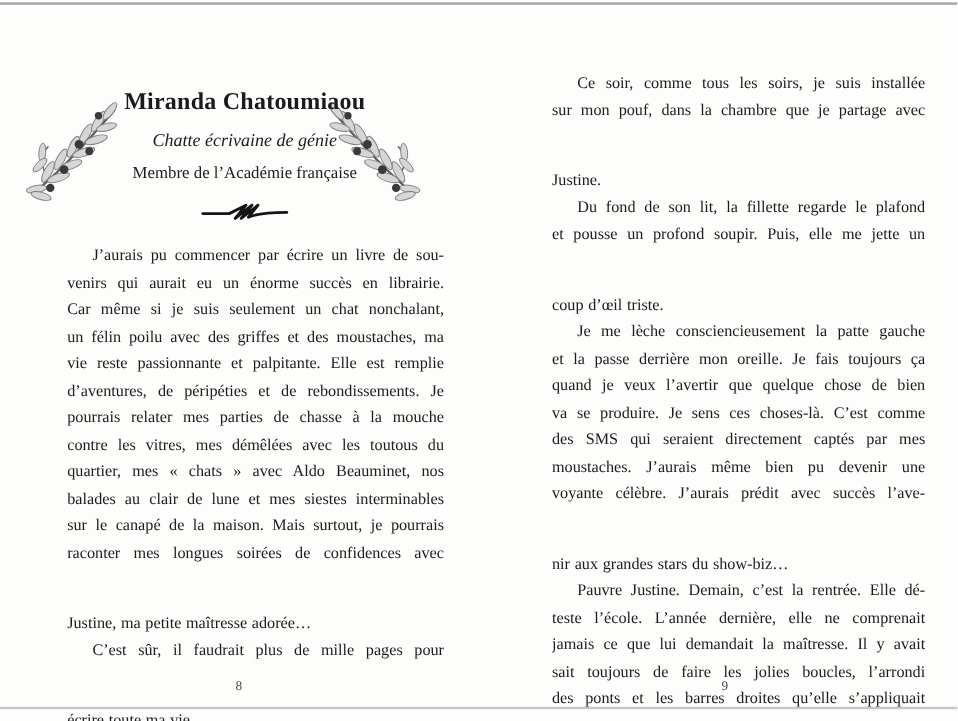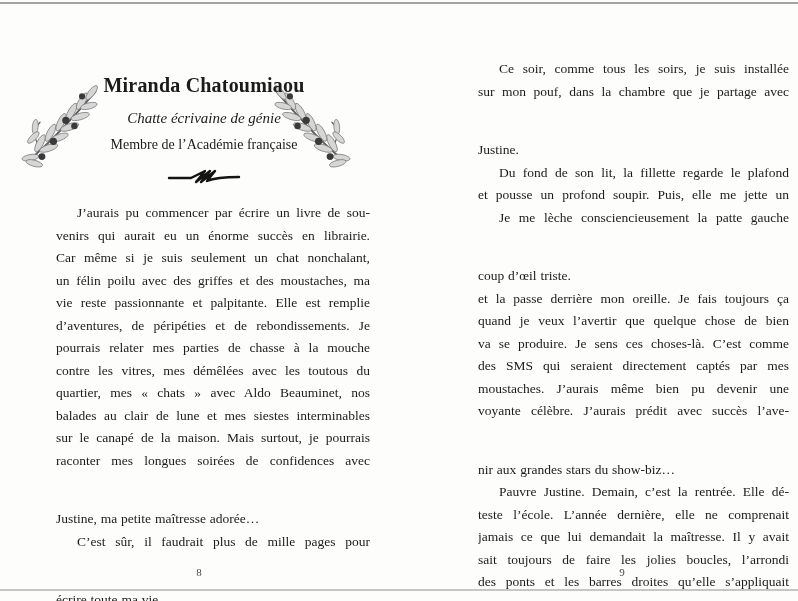--- a/index.html
+++ b/index.html
@@ -8,21 +8,21 @@
     background:#fdfdfc; overflow:hidden;
     font-family:"Liberation Serif","DejaVu Serif",serif;
     color:#1b1b1b;
   }
   .edge { position:absolute; left:0; width:798px; }
   .edge-top    { top:2px;   height:2px; background:#a3a3a3; }
   .edge-bottom { top:589px; height:2px; background:#c6c6c6; }
 
   .page { position:absolute; top:0; height:601px; }
   .page-left  { left:56px;  width:314px; }
-  .page-right { left:478px; width:311px;font-family:Liberation Serif, serif; }
+  .page-right { left:460px; width:311px;font-family:Liberation Serif, serif; }
 
   
   .hdr { position:absolute; left:-9px; top:0; width:314px; text-align:center; }
   .author      { position:absolute; top:74px;  left:0; width:100%; font-size:20px; font-weight:bold; letter-spacing:.2px; }
   .subtitle    { position:absolute; top:110px; left:0; width:100%; font-size:15px; font-style:italic; }
   .affiliation { position:absolute; top:137px; left:0; width:100%; font-size:14px; font-weight:normal; }
   .divider     { position:absolute; top:168px; left:0; width:100%; text-align:center; }
   .orn { position:absolute; width:86px; height:86px; }
   .orn-l { left:-28px; top:84px; }
   .orn-r { left:220px; top:84px; transform:scaleX(-1); }
@@ -146,22 +146,22 @@
     <div class="folio folio-left">8</div>
   </div>
 
   <div class="page page-right">
     <div class="body-text body-right">
         <div class="line pfirst">Ce soir, comme tous les soirs, je suis installée</div>
         <div class="line">sur mon pouf, dans la chambre que je partage avec</div>
         <div class="line plast">Justine.</div>
         <div class="line pfirst">Du fond de son lit, la fillette regarde le plafond</div>
         <div class="line">et pousse un profond soupir. Puis, elle me jette un</div>
+        <div class="line plast">coup d’œil triste.</div>
         <div class="line pfirst">Je me lèche consciencieusement la patte gauche</div>
-        <div class="line plast">coup d’œil triste.</div>
         <div class="line">et la passe derrière mon oreille. Je fais toujours ça</div>
         <div class="line">quand je veux l’avertir que quelque chose de bien</div>
         <div class="line">va se produire. Je sens ces choses-là. C’est comme</div>
         <div class="line">des SMS qui seraient directement captés par mes</div>
         <div class="line">moustaches. J’aurais même bien pu devenir une</div>
         <div class="line">voyante célèbre. J’aurais prédit avec succès l’ave-</div>
         <div class="line plast">nir aux grandes stars du show-biz…</div>
         <div class="line pfirst">Pauvre Justine. Demain, c’est la rentrée. Elle dé-</div>
         <div class="line">teste l’école. L’année dernière, elle ne comprenait</div>
         <div class="line">jamais ce que lui demandait la maîtresse. Il y avait</div>

